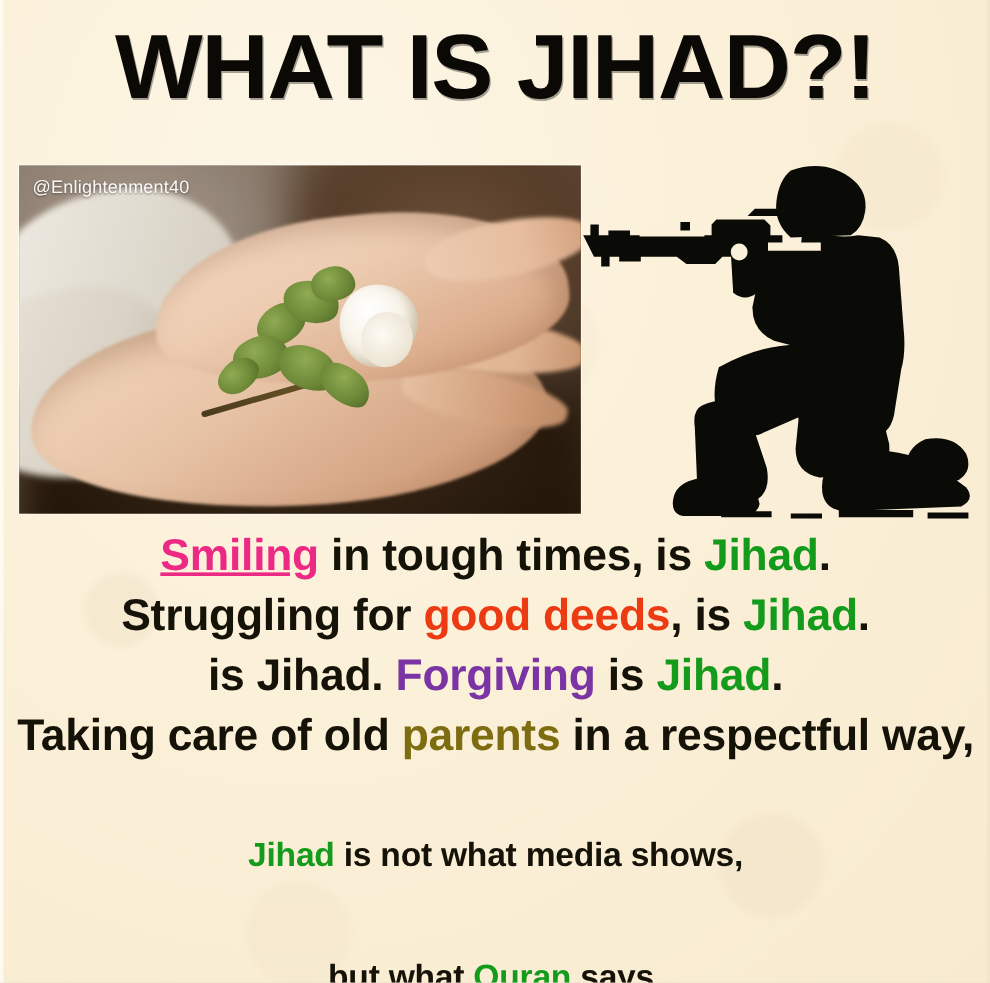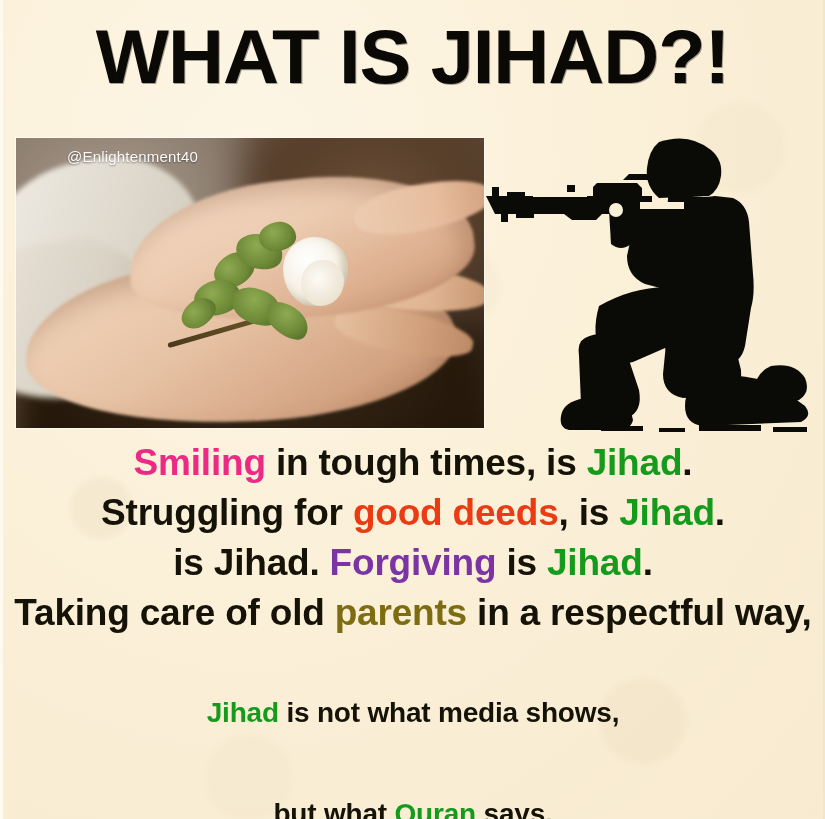--- a/index.html
+++ b/index.html
@@ -169,21 +169,20 @@
   .watermark {
     position: absolute;
     left: 11px;
     top: 10px;
     color: #ffffff;
     font-family: "Liberation Sans", "DejaVu Sans", sans-serif;
     font-size: 15px;
     letter-spacing: .2px;
     text-shadow: 0 1px 2px rgba(0,0,0,.45);
     opacity: .95;
-    margin-left: 40px;
   }
 
   
   #soldier-wrap {
     position: absolute;
     left: 478px;
     top: 0px;
     width: 347px;
     height: 302px;
   }
@@ -289,21 +288,21 @@
         <g fill="#FBF0D8">
           <circle cx="135" cy="78" r="7"></circle>
           <path d="M159 70 h44 v7 h-44 z"></path>
           <path d="M52 60 h54 v5 h-54 z"></path>
         </g>
       </svg>
     </div>
   </div>
 
   <div id="message">
-      <div class="msg-line"><span class="kw" style="color: rgb(236, 42, 133);">Smiling</span><span class="kw" style="color: rgb(21, 18, 8);"> in tough times, is </span><span class="kw" style="color: rgb(21, 155, 28);">Jihad</span><span class="kw" style="color: rgb(21, 18, 8);">.</span></div>
+      <div class="msg-line"><span class="kw" style="color: rgb(236, 42, 133); text-decoration: underline;">Smiling</span><span class="kw" style="color: rgb(21, 18, 8);"> in tough times, is </span><span class="kw" style="color: rgb(21, 155, 28);">Jihad</span><span class="kw" style="color: rgb(21, 18, 8);">.</span></div>
       <div class="msg-line"><span class="kw" style="color: rgb(21, 18, 8);">Struggling for </span><span class="kw" style="color: rgb(236, 58, 19); margin-top: 41px;">good deeds</span><span class="kw" style="color: rgb(21, 18, 8); margin-top: 40px;">, is </span><span class="kw" style="color: rgb(21, 155, 28);">Jihad</span><span class="kw" style="color: rgb(21, 18, 8);">.</span></div>
       <div class="msg-line"><span class="kw" style="color: rgb(21, 18, 8);">is Jihad.  </span><span class="kw" style="color: rgb(122, 52, 164);">Forgiving</span><span class="kw" style="color: rgb(21, 18, 8);"> is </span><span class="kw" style="color: rgb(21, 155, 28);">Jihad</span><span class="kw" style="color: rgb(21, 18, 8);">.</span></div>
       <div class="msg-line"><span class="kw" style="color: rgb(21, 18, 8);">Taking care of old </span><span class="kw" style="color: rgb(126, 108, 17);">parents</span><span class="kw" style="color: rgb(21, 18, 8);"> in a respectful way,</span></div>
       <div class="msg-line big"><span class="kw" style="color: rgb(21, 155, 28);">Jihad</span><span class="kw" style="color: rgb(21, 18, 8);"> is not what media shows,</span></div>
       <div class="msg-line big"><span class="kw" style="color: rgb(21, 18, 8);">but what </span><span class="kw" style="color: rgb(21, 155, 28);">Quran</span><span class="kw" style="color: rgb(21, 18, 8);"> says.</span></div>
     </div>
 
 </div>
 
 </body></html>

